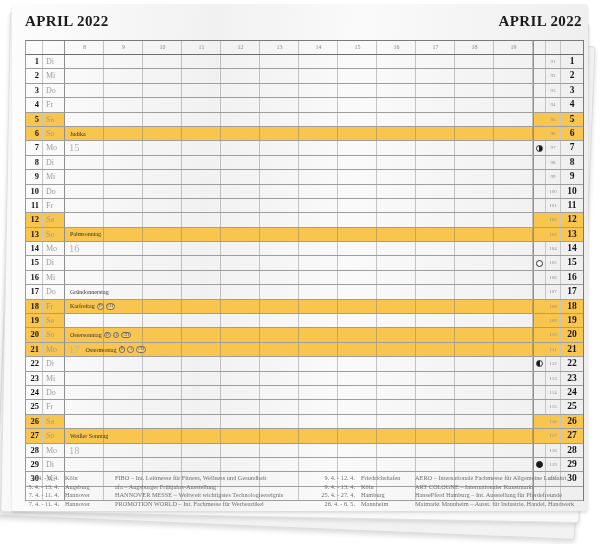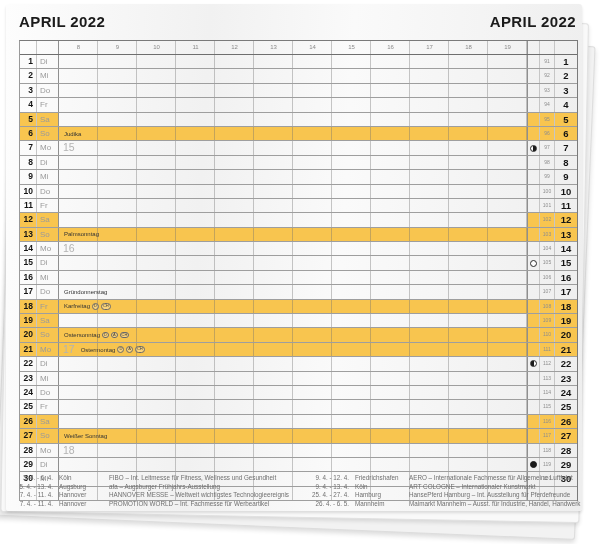--- a/index.html
+++ b/index.html
@@ -6,23 +6,23 @@
   .scene{position:relative;width:600px;height:544px;background:#ffffff;overflow:hidden;
          font-family:"Liberation Sans",sans-serif;}
   
   .sheet{position:absolute;border-radius:3px;}
   .sheet-b2{left:16px;top:24px;width:578px;height:492px;background:#f2f2f2;
             border:1px solid #dddddd;transform:rotate(2.4deg);transform-origin:8% 0;
             box-shadow:0 3px 5px rgba(0,0,0,.14);}
   .sheet-b1{left:10px;top:13px;width:577px;height:498px;background:#f9f9f9;
             border:1px solid #e1e1e1;transform:rotate(1.1deg);transform-origin:8% 0;
             box-shadow:0 2px 4px rgba(0,0,0,.12);}
-  .sheet-main{left:6px;top:4px;width:576px;height:507px;
+  .sheet-main{left:12px;top:4px;width:576px;height:507px;
             background:linear-gradient(93deg,#fdfdfd 0%,#f1f1f1 34%,#fafafa 58%,#eeeeee 100%);
-            box-shadow:0 2px 3px rgba(0,0,0,.12);}
+            box-shadow:0 2px 3px rgba(0,0,0,.12);font-family:Liberation Serif, serif;}
   
   .titlebar{position:absolute;left:13px;top:9px;width:557px;display:flex;justify-content:space-between;}
   .ptitle{font-size:15px;font-weight:700;color:#1b1b1b;letter-spacing:.4px;}
   
   .cal{position:absolute;left:13px;top:36px;width:557px;
        border-top:1px solid #7a7a7a;border-left:1px solid #9a9a9a;border-right:1px solid #7a7a7a;}
   .row{display:flex;height:13.4px;border-bottom:1px solid #9e9e9e;position:relative;}
   .row.hdr{height:13px;border-bottom:1px solid #6e6e6e;}
   .c{box-sizing:border-box;}
   .c-num{width:17px;text-align:right;padding-right:3px;font-weight:700;font-size:8.5px;

